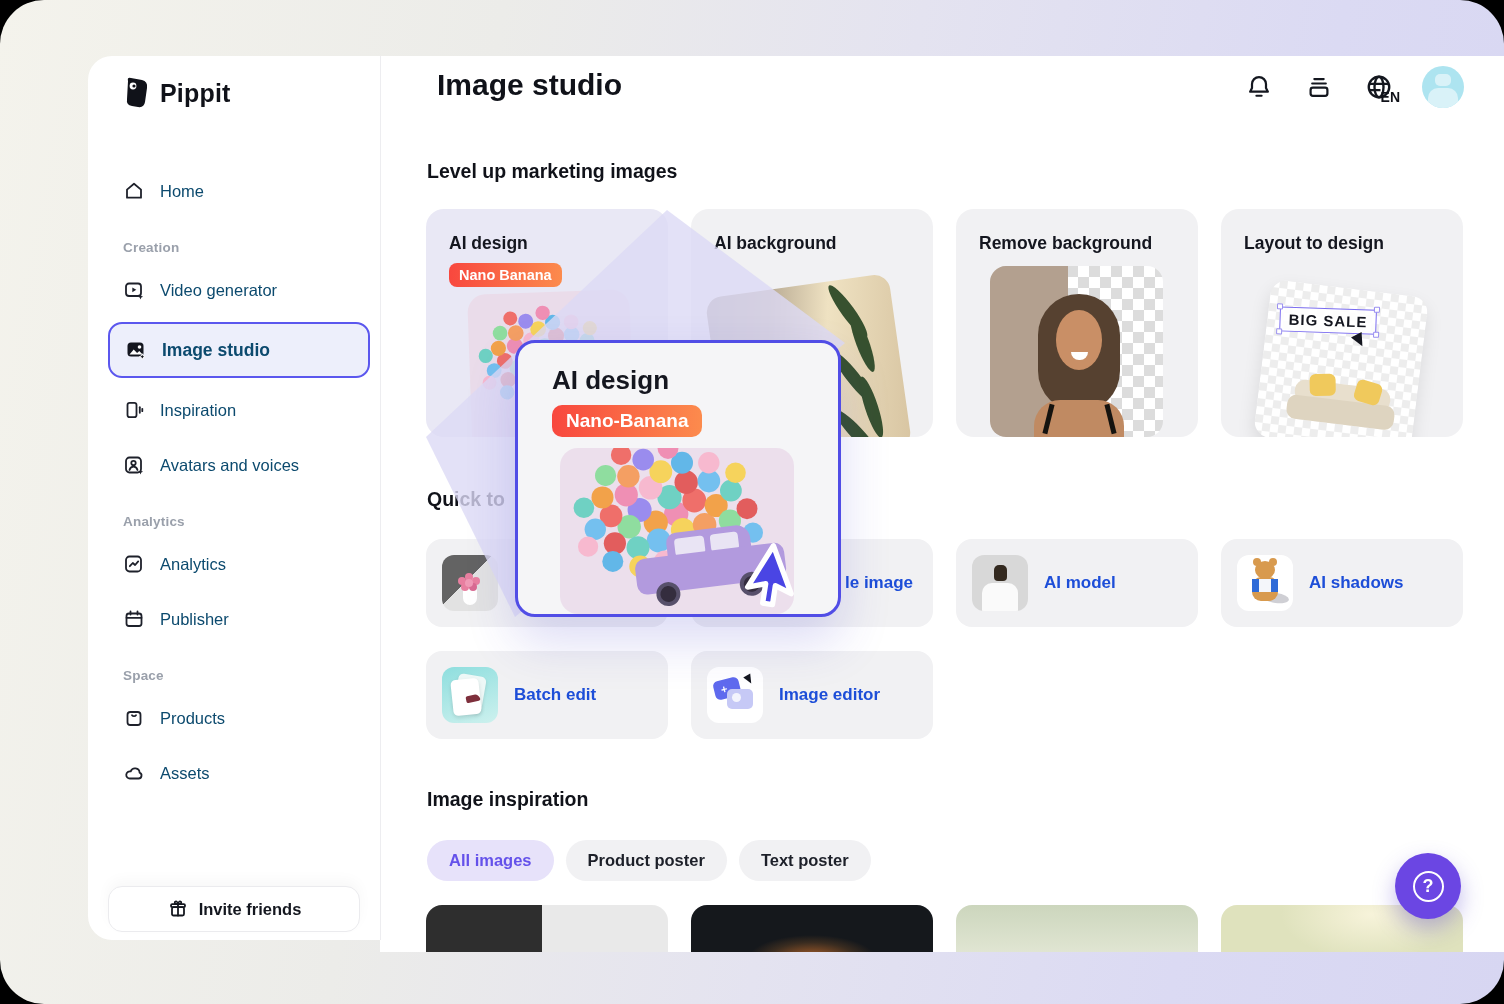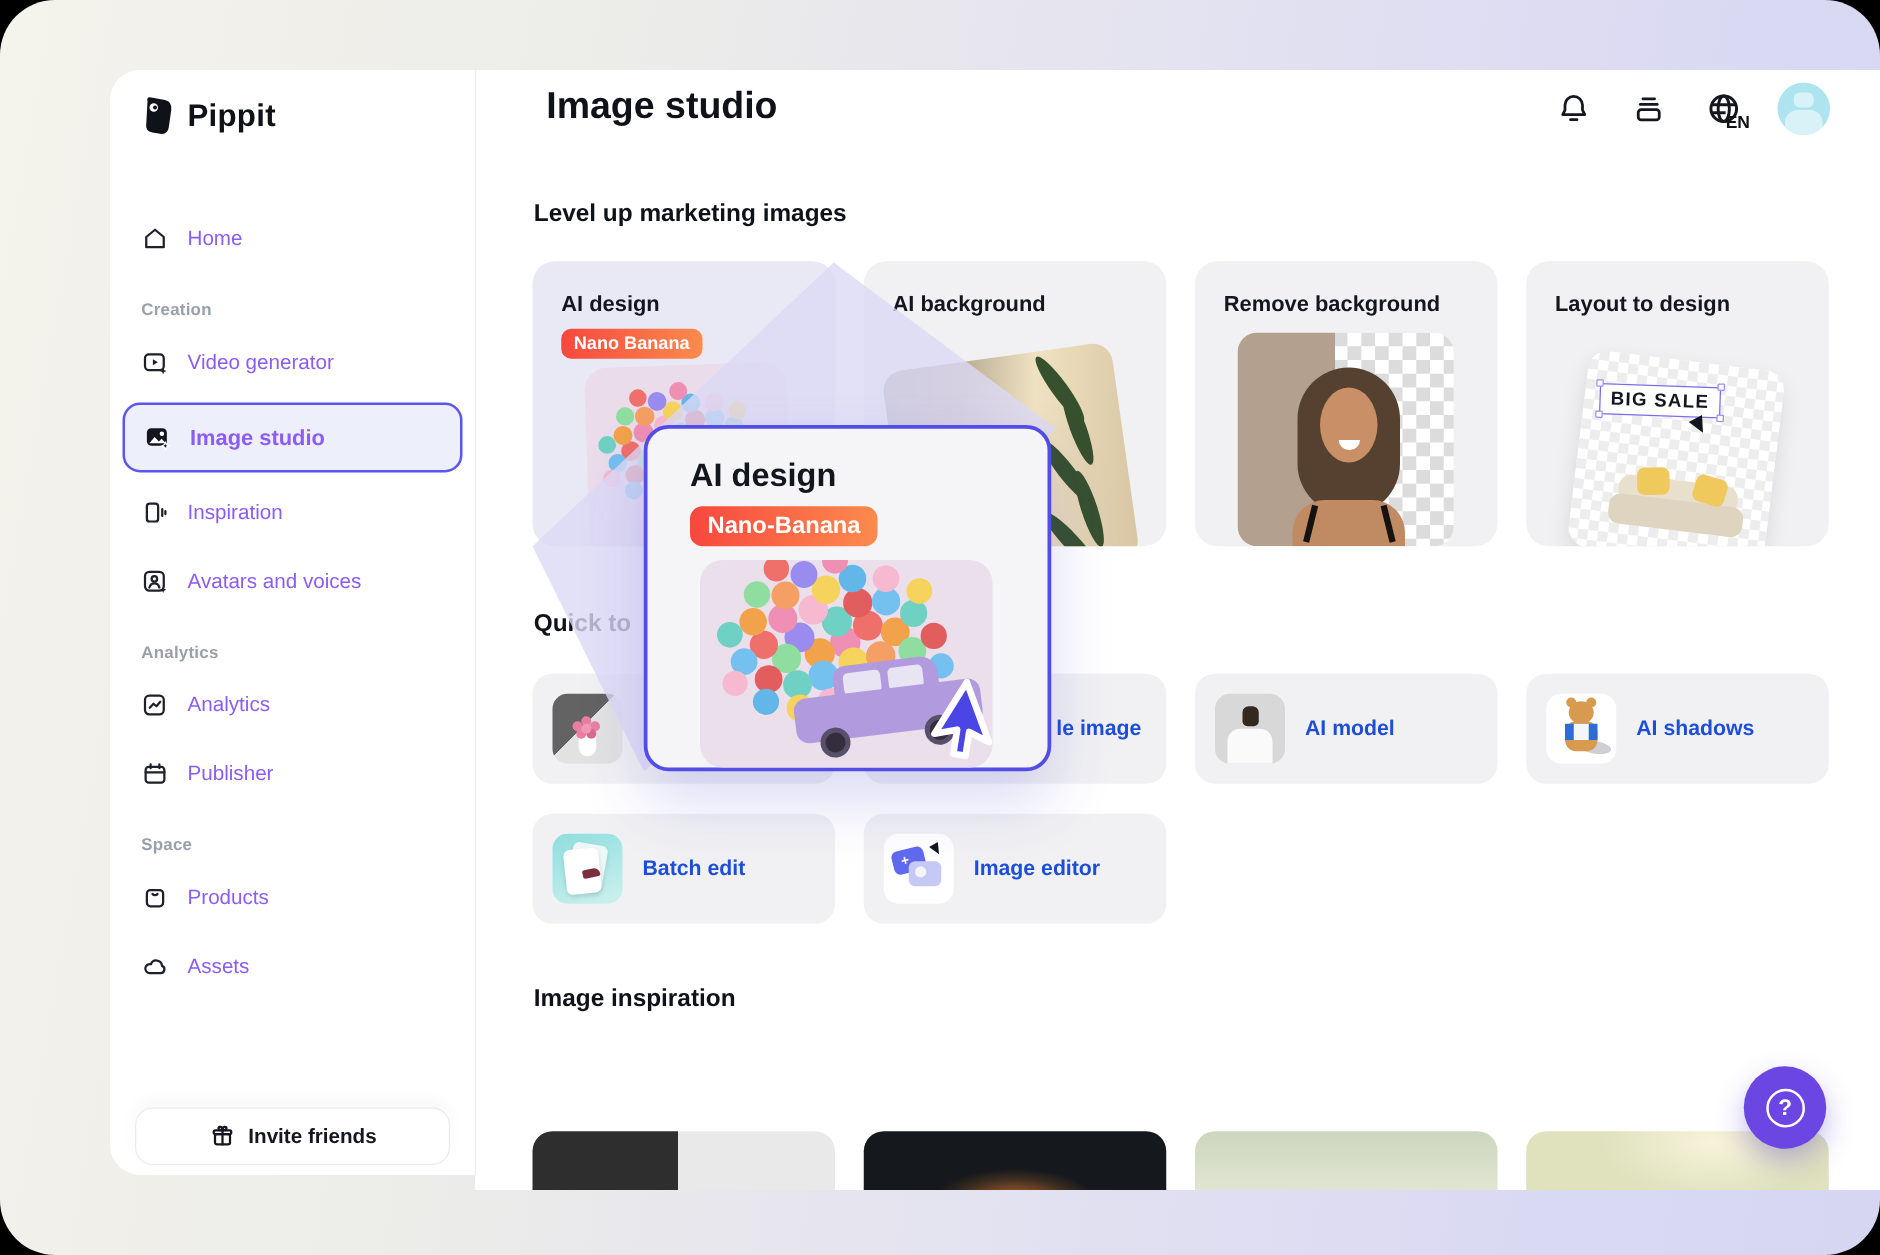--- a/index.html
+++ b/index.html
@@ -2,27 +2,27 @@
 <html style="--accent: #5b57ee; --popupborder: #514de6; --badge1: #f8473e; --badge2: #fc8b4d; --tabbg: #e7e2fa; --tabtx: #6451ea; --cardbg: #f1f1f3; --help: #6b46e3; --avatar: #ade4f0;"><head>
 <meta charset="utf-8">
 <style>
   html,body{margin:0;padding:0;background:#000;}
   *{box-sizing:border-box;font-family:"Liberation Sans","DejaVu Sans",sans-serif;}
   .page{position:relative;width:1504px;height:1004px;border-radius:44px;overflow:hidden;
     background:linear-gradient(100deg,#f4f3ec 0%,#ecece9 30%,#e4e3f0 55%,#dbdaf3 80%,#d7d6f2 100%);}
   
   .main-sheet{position:absolute;left:380px;top:56px;right:0;bottom:52px;background:#fff;}
   .sidebar{position:absolute;left:88px;top:56px;width:293px;height:884px;background:#fff;
-    border-right:1px solid #ededf0;border-radius:24px 0 0 24px;display:flex;flex-direction:column;}
+    border-right:1px solid #ededf0;border-radius:24px 0 0 24px;display:flex;flex-direction:column;padding-left:10px;}
   
   .logo-row{display:flex;align-items:center;gap:10px;margin:20px 0 0 24px;}
   .logo-row .brand{font-size:25px;font-weight:800;color:#101219;letter-spacing:.2px;}
   nav{margin-top:30px;padding:0 10px;}
   .side-item{display:flex;align-items:center;gap:15px;height:46px;padding:0 15px;border-radius:12px;
-    font-size:16.5px;color:#8b5cf6;margin-bottom:9px;cursor:pointer;}
+    font-size:16.5px;color:#0c4a6e;margin-bottom:9px;cursor:pointer;}
   .side-item.active{border:2px solid var(--accent,#5b57ee);background:#edeffb;font-weight:700;
     font-size:17.5px;height:56px;border-radius:14px;}
   .sec-label{font-size:13.5px;font-weight:700;color:#9aa0ab;margin:26px 0 12px 15px;letter-spacing:.2px;}
   .icn{flex:0 0 22px;width:22px;height:22px;display:inline-flex;align-items:center;justify-content:center;}
   .invite{position:absolute;left:20px;right:20px;bottom:8px;height:46px;border:1px solid #ebebee;
     border-radius:14px;background:#fff;display:flex;align-items:center;justify-content:center;gap:10px;
     font-size:16.5px;font-weight:700;color:#14171f;box-shadow:0 -6px 14px rgba(0,0,0,.03);cursor:pointer;}
   
   .page-title{position:absolute;left:437px;top:68px;font-size:30px;font-weight:800;color:#101219;}
   .header-icons{position:absolute;right:40px;top:66px;display:flex;align-items:center;gap:26px;}
@@ -506,20 +506,25 @@
           <span class="sp">+</span>
           <span class="r2"></span>
           <span class="pc"></span>
           <span class="cur"></span>
       </div>
       <span class="qlabel">Image editor</span>
     </div>
   </div>
 
   <div class="h2" style="left:427px;top:788px">Image inspiration</div>
+  <div class="tabs">
+    <div class="tab active">All images</div>
+    <div class="tab">Product poster</div>
+    <div class="tab">Text poster</div>
+  </div>
 
   <div class="thumbs">
     <div class="thumb th1"></div>
     <div class="thumb th2"></div>
     <div class="thumb th3"></div>
     <div class="thumb th4"></div>
   </div>
 
   <div class="help">
     <span class="q">?</span>

